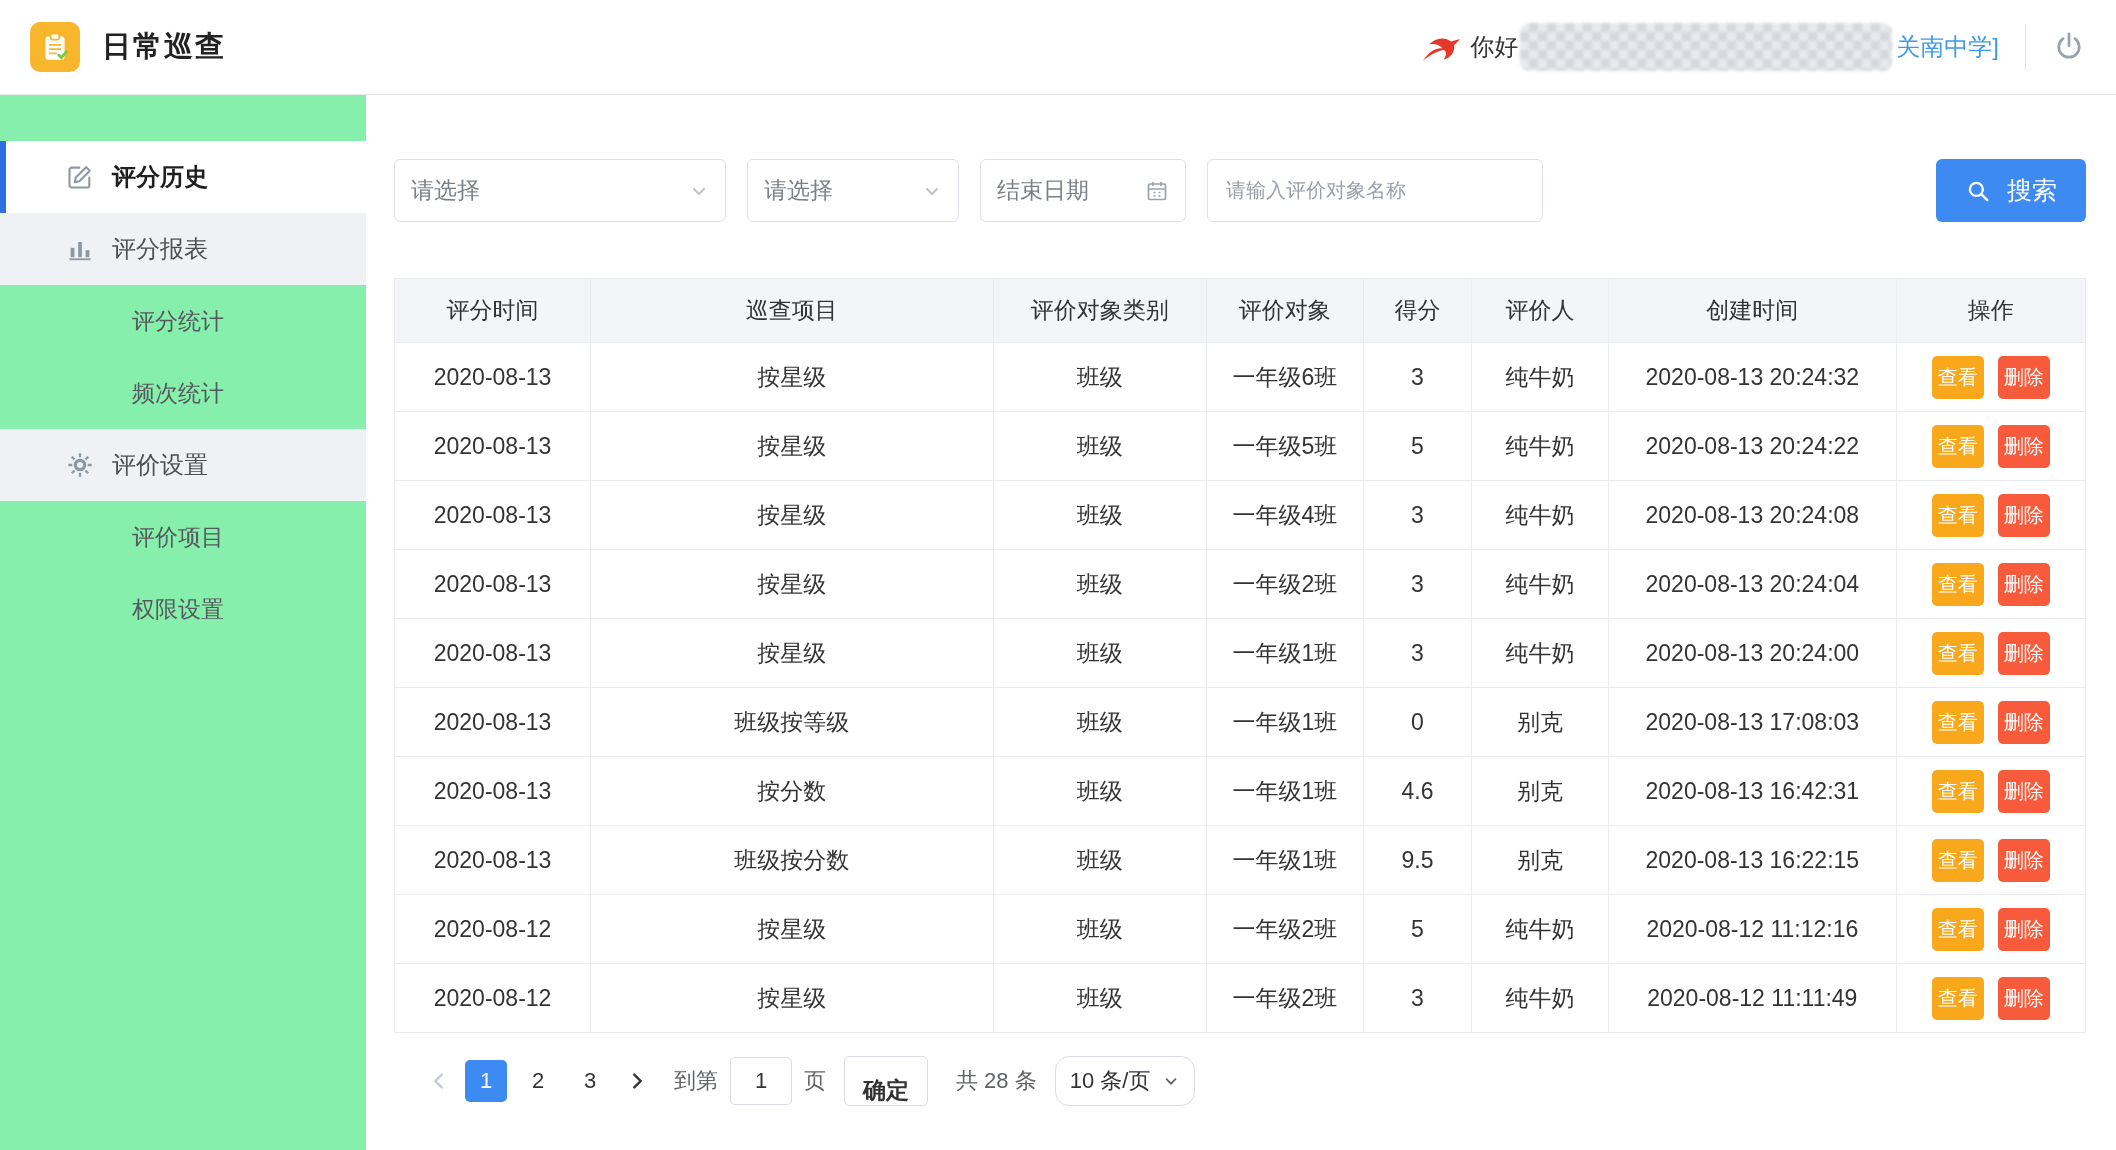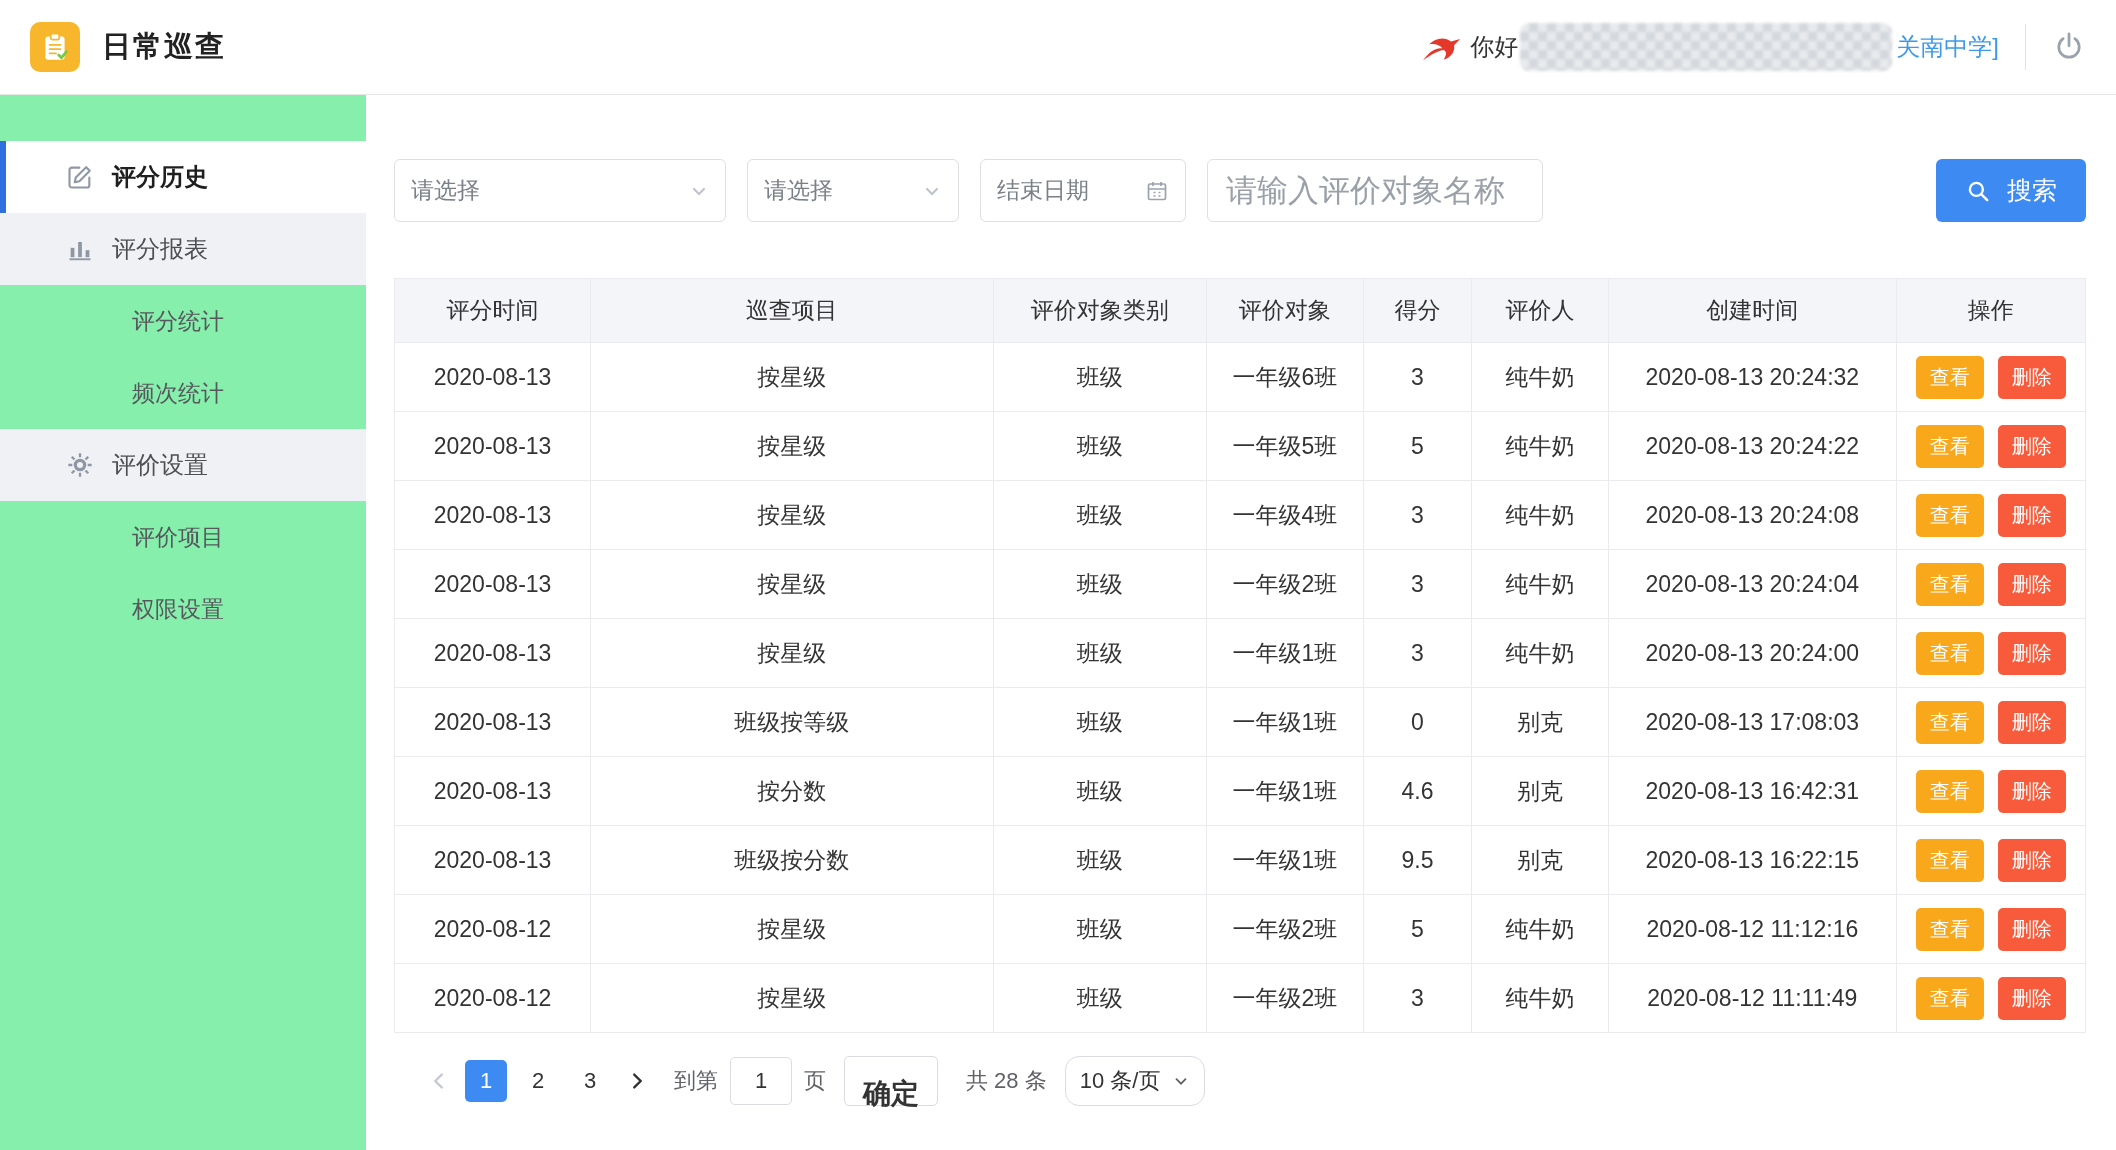--- a/index.html
+++ b/index.html
@@ -58,21 +58,21 @@
   .control {
     height:63px; border:1px solid #dcdfe6; border-radius:6px; background:#fff;
     display:flex; align-items:center; justify-content:space-between;
     padding:0 16px; font-size:23px; color:#7a8087; cursor:pointer;
   }
   .sel1 { width:332px; }
   .sel2 { width:212px; }
   .date-box { width:206px; }
   .name-box { width:336px; cursor:text; }
   .text-input {
-    border:none; outline:none; width:100%; font-size:31px; color:#404040;
+    border:none; outline:none; width:100%; font-size:20px; color:#404040;
     font-family:inherit; background:transparent;
   }
   .text-input::placeholder { color:#9aa0a8; }
   .search-btn {
     margin-left:auto; width:150px; height:63px; border:none; border-radius:6px;
     background:#3D8BF2; color:#fff; font-size:25px; font-family:inherit;
     display:flex; align-items:center; justify-content:center; gap:16px; cursor:pointer;
   }
 
   
@@ -80,21 +80,21 @@
   table { width:100%; border-collapse:collapse; table-layout:fixed; }
   th {
     background:#f4f5f8; border:1px solid #e9ebef; height:64px;
     font-size:23px; font-weight:500; color:#333; text-align:center;
   }
   td {
     border:1px solid #e9ebef; height:69px; text-align:center;
     font-size:23px; color:#333; padding:0 6px; white-space:nowrap; overflow:hidden;
   }
   .cell-btn {
-    border:none; color:#fff; font-size:20px; padding:8px 14px;
+    border:none; color:#fff; font-size:20px; padding:8px 6px;
     border-radius:5px; margin:0 7px; cursor:pointer; font-family:inherit;
   }
   .btn-view { background:#F9A81B; }
   .btn-delete { background:#F75B3B; }
 
   
   .pagination {
     display:flex; align-items:center; margin-top:12px; padding-left:24px;
     font-size:22px; color:#606266; height:72px;
   }
@@ -107,21 +107,21 @@
     font-size:22px; color:#333; margin:0 5px; cursor:pointer; font-family:inherit;
   }
   .page-btn.active { background:#3D8BF2; color:#fff; }
   .goto-label { margin-left:16px; }
   .goto-input {
     width:62px; height:48px; border:1px solid #d9dce2; border-radius:5px;
     text-align:center; font-size:22px; margin:0 12px; font-family:inherit; color:#333; outline:none;
   }
   .confirm-btn {
     height:50px; padding:18px 18px; border:1px solid #d9dce2; background:#fff;
-    border-radius:5px; font-size:28px; font-weight:bold; color:#333;
+    border-radius:5px; font-size:23px; font-weight:bold; color:#333;
     margin:0 16px 0 18px; cursor:pointer; font-family:inherit;
   }
   .total-label { margin:0 12px; }
   .size-select {
     height:50px; border:1px solid #d9dce2; border-radius:14px; background:#fff;
     display:flex; align-items:center; gap:12px; padding:0 14px;
     font-size:22px; color:#333; cursor:pointer; margin-left:6px;
   }
 </style>
 </head>

